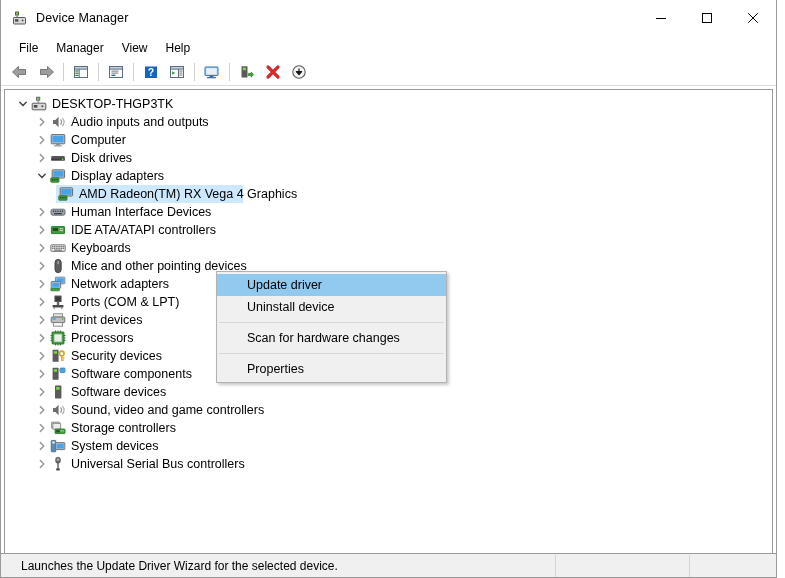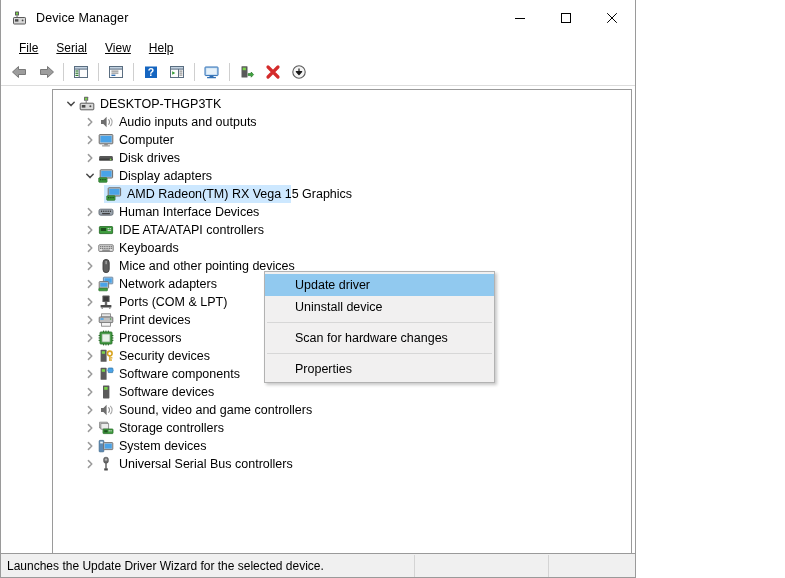--- a/index.html
+++ b/index.html
@@ -14,21 +14,21 @@
     font-size: 12px;
     color: #000000;
     overflow: hidden;
     position: relative;
   }
 
   
   #window {
     position: absolute;
     left: 0; top: 0;
-    width: 636px;
+    width: 777px;
     height: 578px;
     box-sizing: border-box;
     background: #15803d;
     border: 1px solid #9a9a9a;
     border-top: none;
     display: flex;
     flex-direction: column;
   }
 
   
@@ -75,21 +75,20 @@
   }
 
   
   #menubar {
     height: 22px;
     min-height: 22px;
     background: #ffffff;
     display: flex;
     align-items: center;
     padding-left: 9px;
-    text-decoration: underline;
   }
   .menu-item {
     font-size: 12px;
     padding: 2px 9px 3px 9px;
     color: #000000;
     white-space: nowrap;
   }
 
   
   #toolbar {
@@ -127,21 +126,20 @@
   #treepanel {
     position: absolute;
     left: 3px;
     top: 3px;
     right: 3px;
     bottom: 0px;
     border: 1px solid #9a9a9a;
     border-bottom: none;
     background: #ffffff;
     overflow: hidden;
-    margin-left: 48px;
   }
   #tree {
     padding-top: 5px;
     position: relative;
   }
   .node {
     height: 18px;
     display: flex;
     align-items: center;
     position: relative;
@@ -222,21 +220,21 @@
     min-height: 24px;
     background: #f0f0f0;
     border-top: 1px solid #9a9a9a;
     display: flex;
     align-items: center;
     box-sizing: border-box;
     position: relative;
   }
   #status-text {
     font-size: 12px;
-    padding-left: 6px;
+    padding-left: 20px;
     color: #000000;
     flex: 1;
   }
   .status-div {
     width: 1px;
     height: 22px;
     background: #d4d4d4;
   }
   .status-cell-a { width: 133px; }
   .status-cell-b { width: 86px; }
@@ -276,21 +274,21 @@
         <svg width="12" height="12" viewBox="0 0 12 12">
           <line x1="1.2" y1="1.2" x2="10.8" y2="10.8" stroke="#000" stroke-width="1"></line>
           <line x1="10.8" y1="1.2" x2="1.2" y2="10.8" stroke="#000" stroke-width="1"></line>
         </svg>
       </div>
     </div>
   </div>
 
   <div id="menubar">
     <div class="menu-item">File</div>
-    <div class="menu-item">Serial</div>
+    <div class="menu-item">Manager</div>
     <div class="menu-item">View</div>
     <div class="menu-item">Help</div>
   </div>
 
   <div id="toolbar">
 
     <div class="tb-btn">
       <svg width="18" height="16" viewBox="0 0 18 16">
         <path d="M7.5 2.5 L1.5 8 L7.5 13.5 L7.5 10.5 L14.5 10.5 L14.5 5.5 L7.5 5.5 Z" fill="#9d9d9d" stroke="#6f6f6f" stroke-width="0.9" stroke-linejoin="round"></path>
       </svg>
@@ -478,21 +476,21 @@
           <span class="nodeicon">
             <svg width="16" height="16" viewBox="0 0 16 16">
               <rect x="2.2" y="1.8" width="12.4" height="8.2" rx="0.7" fill="#c9c9c9" stroke="#6b6b6b" stroke-width="1"></rect>
               <rect x="3.2" y="2.8" width="10.4" height="6" fill="#4aa3e8"></rect>
               <rect x="0.8" y="9.8" width="8.2" height="4.4" rx="0.5" fill="#3f9e3f" stroke="#2a6e2a" stroke-width="0.8"></rect>
               <rect x="2" y="11" width="1.4" height="1.4" fill="#1f4f1f"></rect>
               <rect x="4.2" y="11" width="1.4" height="1.4" fill="#1f4f1f"></rect>
               <rect x="6.4" y="11" width="1.4" height="1.4" fill="#1f4f1f"></rect>
             </svg>
           </span>
-          <span class="nodelabel">AMD Radeon(TM) RX Vega 15 Graphics</span>
+          <span class="nodelabel">AMD Radeon(TM) RX Vega 4 Graphics</span>
         </div>
 
         <div class="node lvl1">
           <span class="twisty">
             <svg width="10" height="10" viewBox="0 0 10 10">
                 <path d="M3.4 1.6 L6.8 5 L3.4 8.4" fill="none" stroke="#9b9b9b" stroke-width="1.5" stroke-linecap="round" stroke-linejoin="round"></path>
               </svg>
           </span>
           <span class="nodeicon">
             <svg width="16" height="16" viewBox="0 0 16 16">

